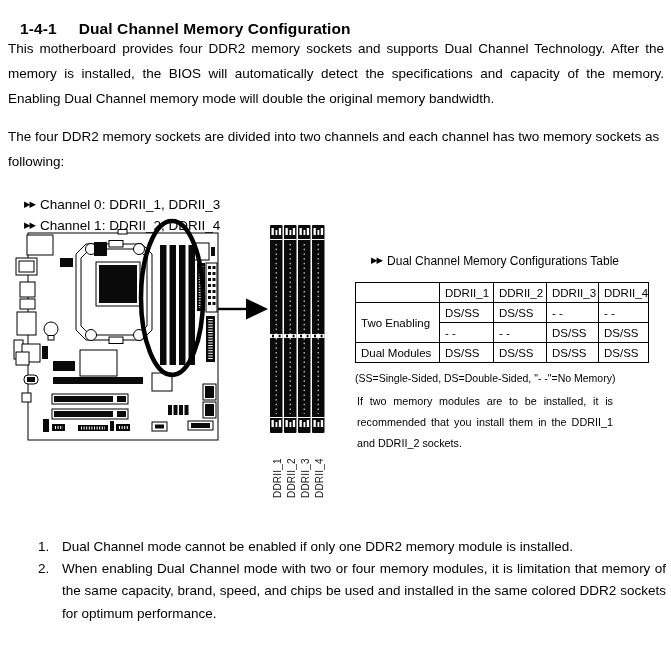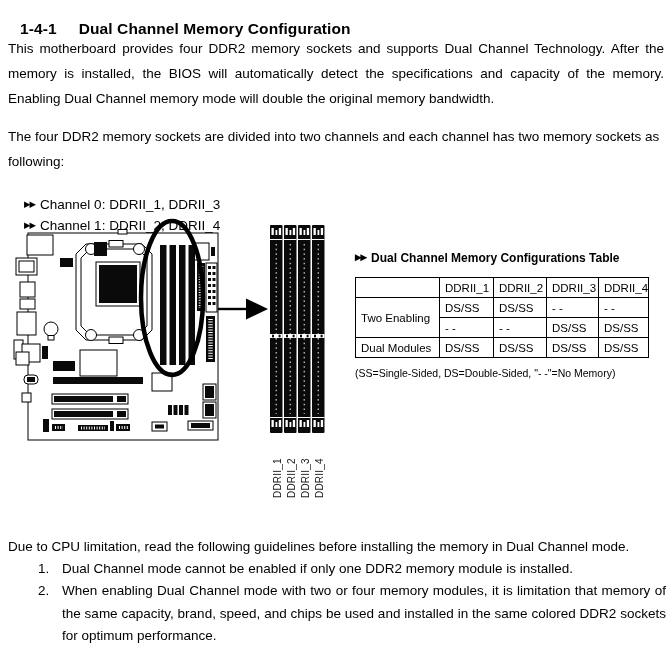--- a/index.html
+++ b/index.html
@@ -24,21 +24,21 @@
   .channel-list{position:absolute;left:24px;top:167px;font-size:13.5px;line-height:21px;margin-top:27px;}
   .channel-line{white-space:nowrap;}
   .bullet{font-size:8.5px;letter-spacing:-1px;vertical-align:2px;margin-right:5px;}
   svg text{font-family:"Liberation Sans", sans-serif;}
 
   
   .mobo-svg{position:absolute;left:8px;top:218px;}
   .dimm-svg{position:absolute;left:265px;top:218px;}
 
   .table-block{position:absolute;left:355px;top:250px;width:300px;}
-  .tbl-title{font-size:12px;line-height:15px;margin:0 0 11px 0;white-space:nowrap;font-weight:bold;}
+  .tbl-title{font-size:12px;line-height:20px;margin:0 0 11px 16px;white-space:nowrap;}
   table.cfg{border-collapse:collapse;table-layout:fixed;width:293px;}
   table.cfg td,table.cfg th{
     border:1px solid #000;height:19px;padding:0 0 0 5px;
     font-size:11.5px;font-weight:normal;text-align:left;vertical-align:middle;
     overflow:hidden;white-space:nowrap;
   }
   .tbl-caption{font-size:10.5px;margin-top:9px;white-space:nowrap;}
   .note-row{display:flex;margin-top:9px;}
   .note-icon-wrap{width:40px;flex:0 0 40px;}
   .note-text{
@@ -307,25 +307,25 @@
         <td>DS/SS</td>
         <td>DS/SS</td>
         <td>DS/SS</td>
         <td>DS/SS</td>
       </tr>
     </tbody>
       </table>
     <div class="tbl-caption">(SS=Single-Sided, DS=Double-Sided, "- -"=No Memory)</div>
 
     <div class="note-row">
+      <div class="note-text">If two memory modules are to be installed, it is recommended that you install them in the DDRII_1 and DDRII_2 sockets.</div>
     </div>
   </div>
 
   <div class="guidelines">
-    <p class="g-intro">Due to CPU limitation, read the following guidelines before installing the memory in Dual Channel mode.</p>
     <div class="g-item">
       <span class="g-num">1.</span>
       <div class="g-text">Dual Channel mode cannot be enabled if only one DDR2 memory module is installed.</div>
     </div>
     <div class="g-item">
       <span class="g-num">2.</span>
       <div class="g-text">When enabling Dual Channel mode with two or four memory modules, it is limitation that memory of the same capacity, brand, speed, and chips be used and installed in the same colored DDR2 sockets for optimum performance.</div>
     </div>
   </div>
 

